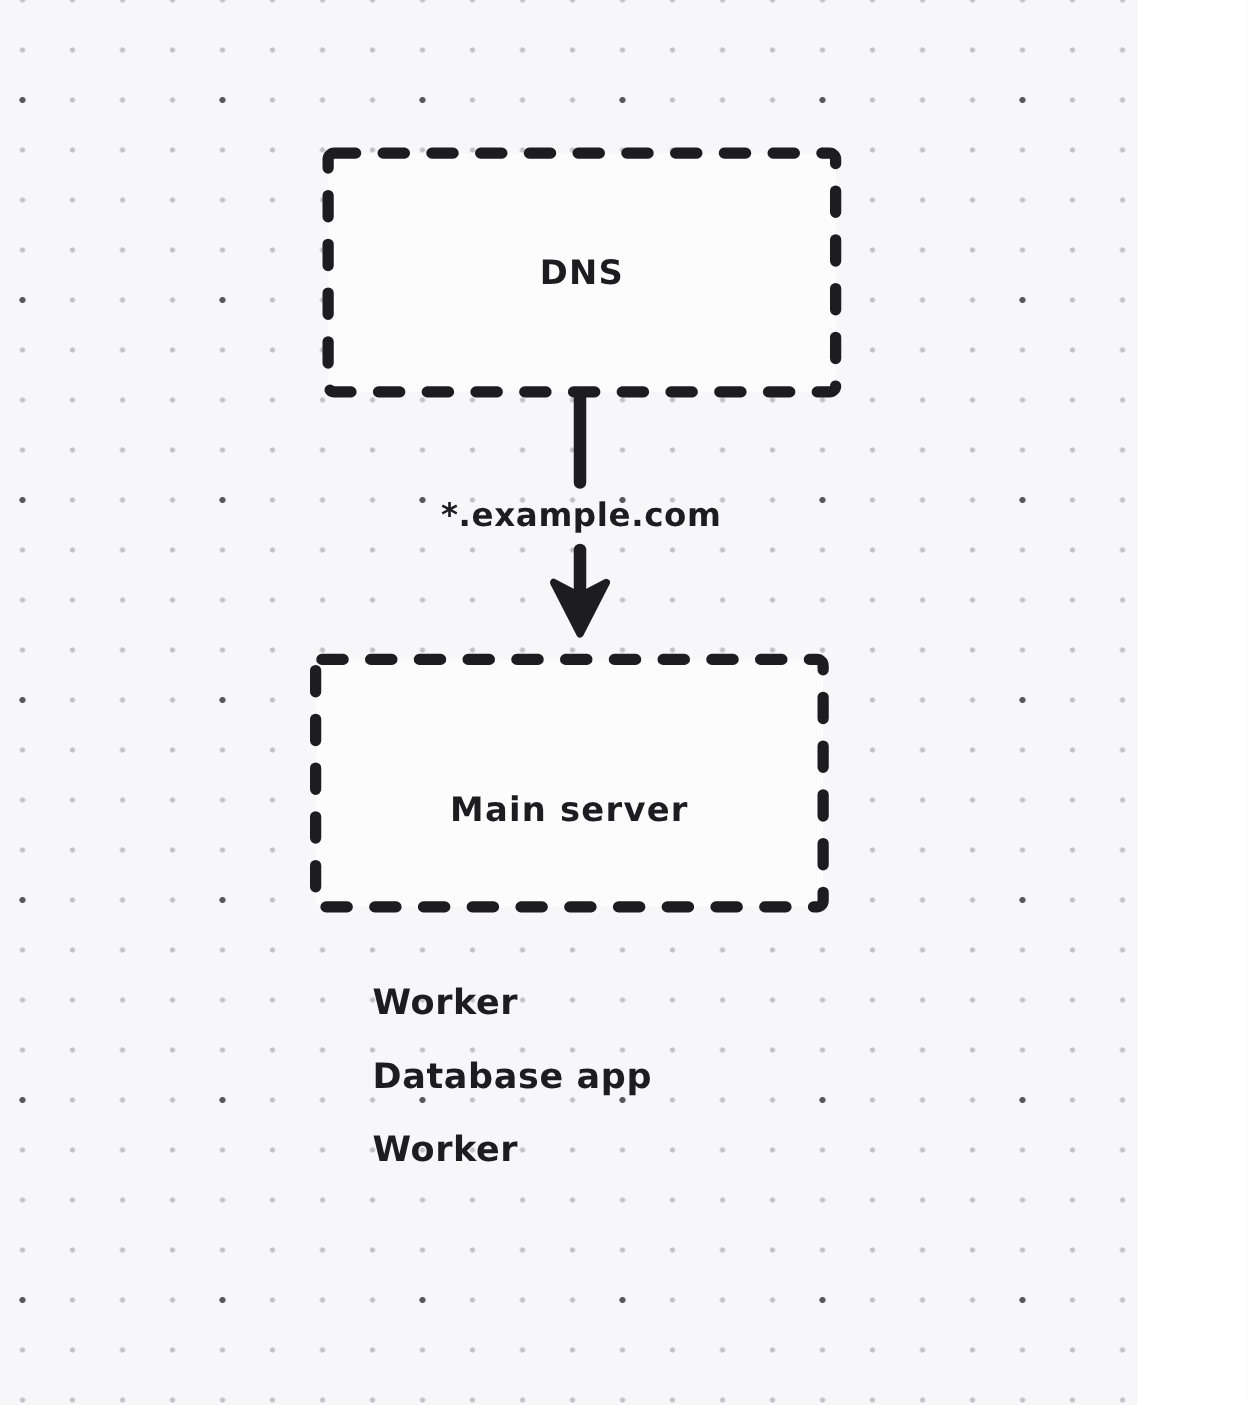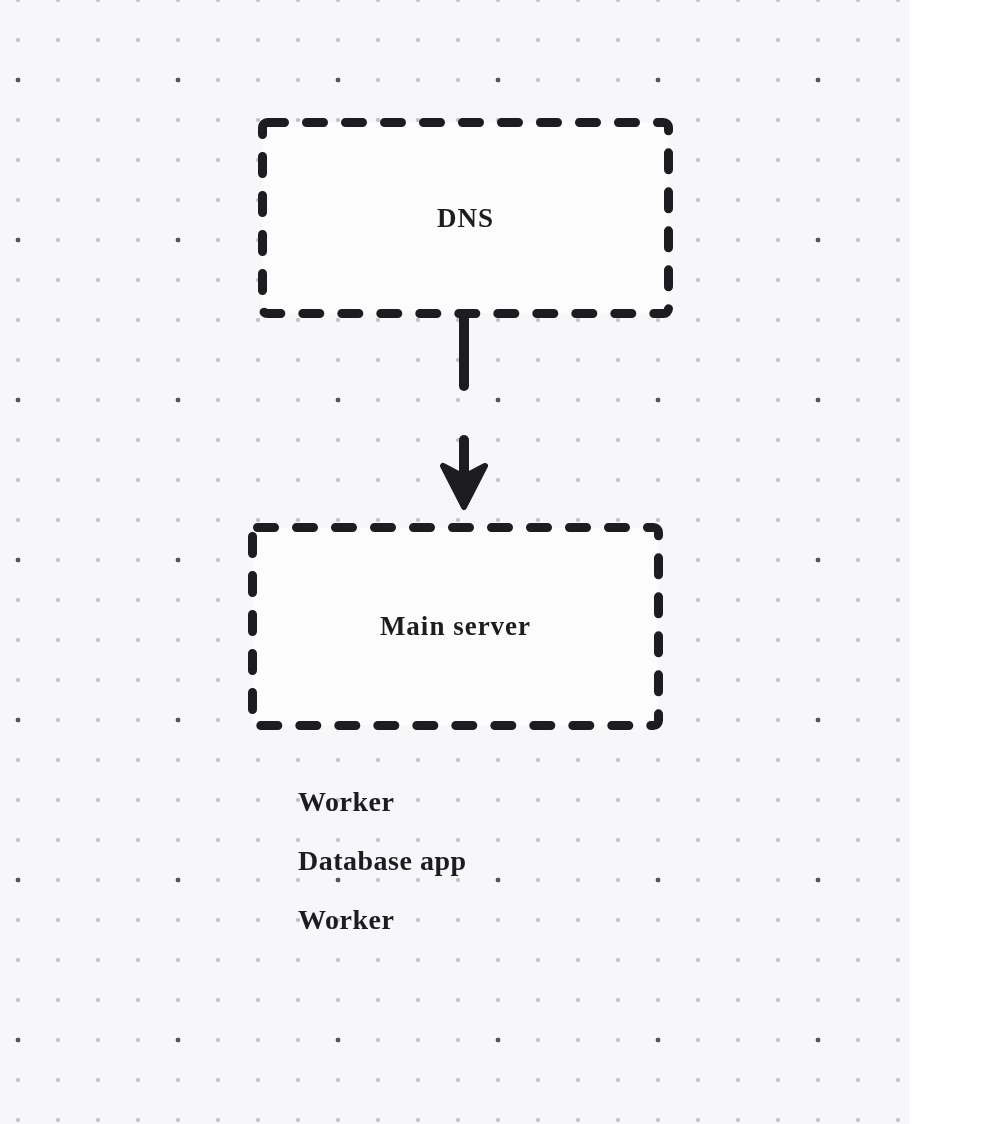--- a/index.html
+++ b/index.html
@@ -12,21 +12,20 @@
     width: 910px;
     height: 1124px;
     overflow: hidden;
     background-color: #f7f7f9;
     
     background-image:
       radial-gradient(circle, #55555c 2.1px, rgba(85,85,92,0) 2.7px),
       radial-gradient(circle, #c2c2c9 1.8px, rgba(194,194,201,0) 2.4px);
     background-size: 160px 160px, 40px 40px;
     background-position: -62px 0px, -2px -20px;
-    font-family: Liberation Serif, serif;
   }
   #diagram-svg {
     position: absolute;
     inset: 0;
   }
   .node-label {
     position: absolute;
     display: flex;
     align-items: center;
     justify-content: center;
@@ -71,22 +70,23 @@
 
     <g>
       <line x1="464" y1="317" x2="464" y2="386" stroke="#1d1d21" stroke-width="10" stroke-linecap="round"></line>
       <line x1="464" y1="440" x2="464" y2="494" stroke="#1d1d21" stroke-width="10" stroke-linecap="round"></line>
       <path d="M 443 466 L 464 507 L 485 466 L 464 477 Z" fill="#1d1d21" stroke="#1d1d21" stroke-width="6" stroke-linejoin="round" stroke-linecap="round"></path>
     </g>
   </svg>
 
   <div class="node-label" style="left:258px; top:118px; width:415px; height:200px;">DNS</div>
 
-  <div class="node-label" style="left:248px; top:523px; width:415px; height:207px;">Main server</div>
+  <div class="node-label" style="left:248px; top:545px; width:415px; height:207px;">Main server</div>
 
+  <div class="edge-label">*.example.com</div>
 
   <div class="services-list">
     <div>Worker</div>
     <div>Database app</div>
     <div>Worker</div>
   </div>
 
 </div>
 
 </body></html>

